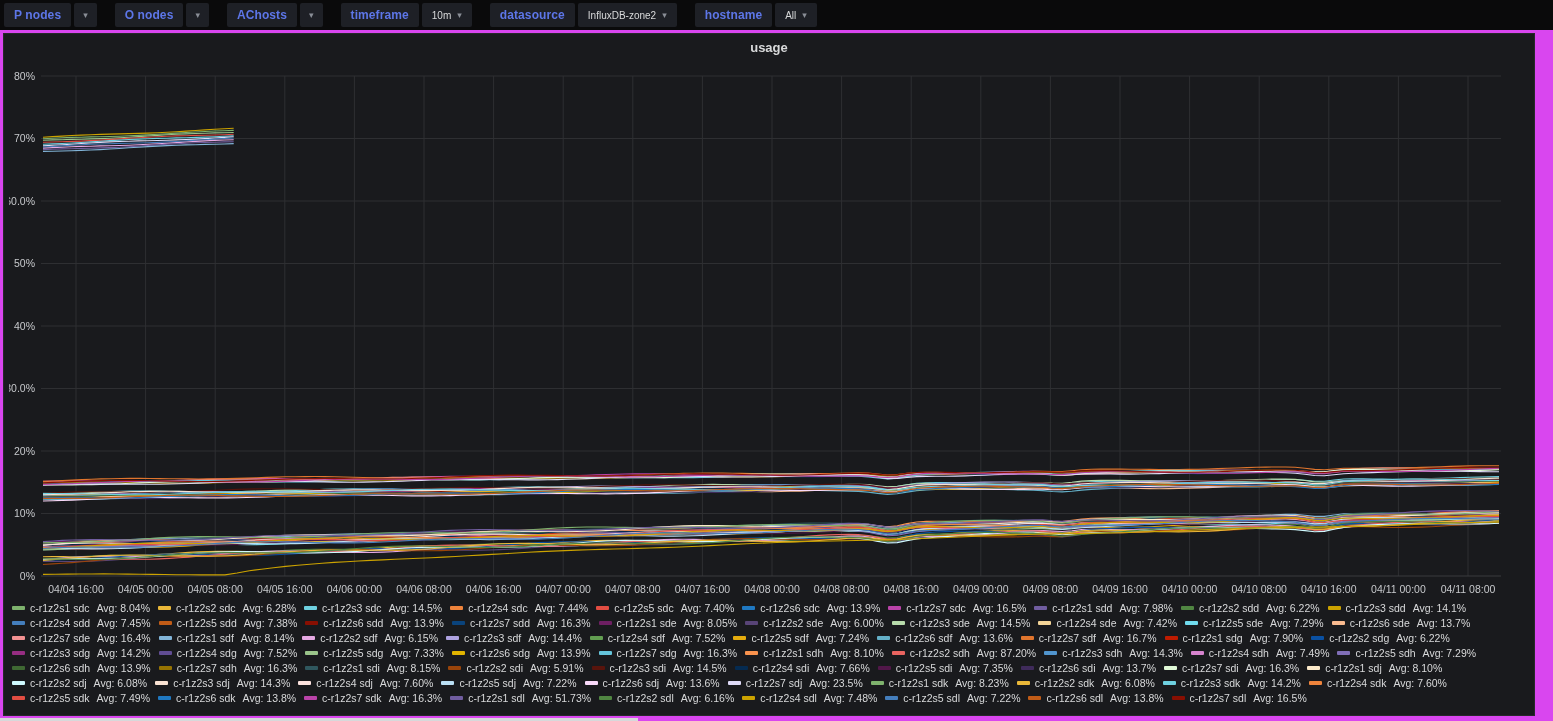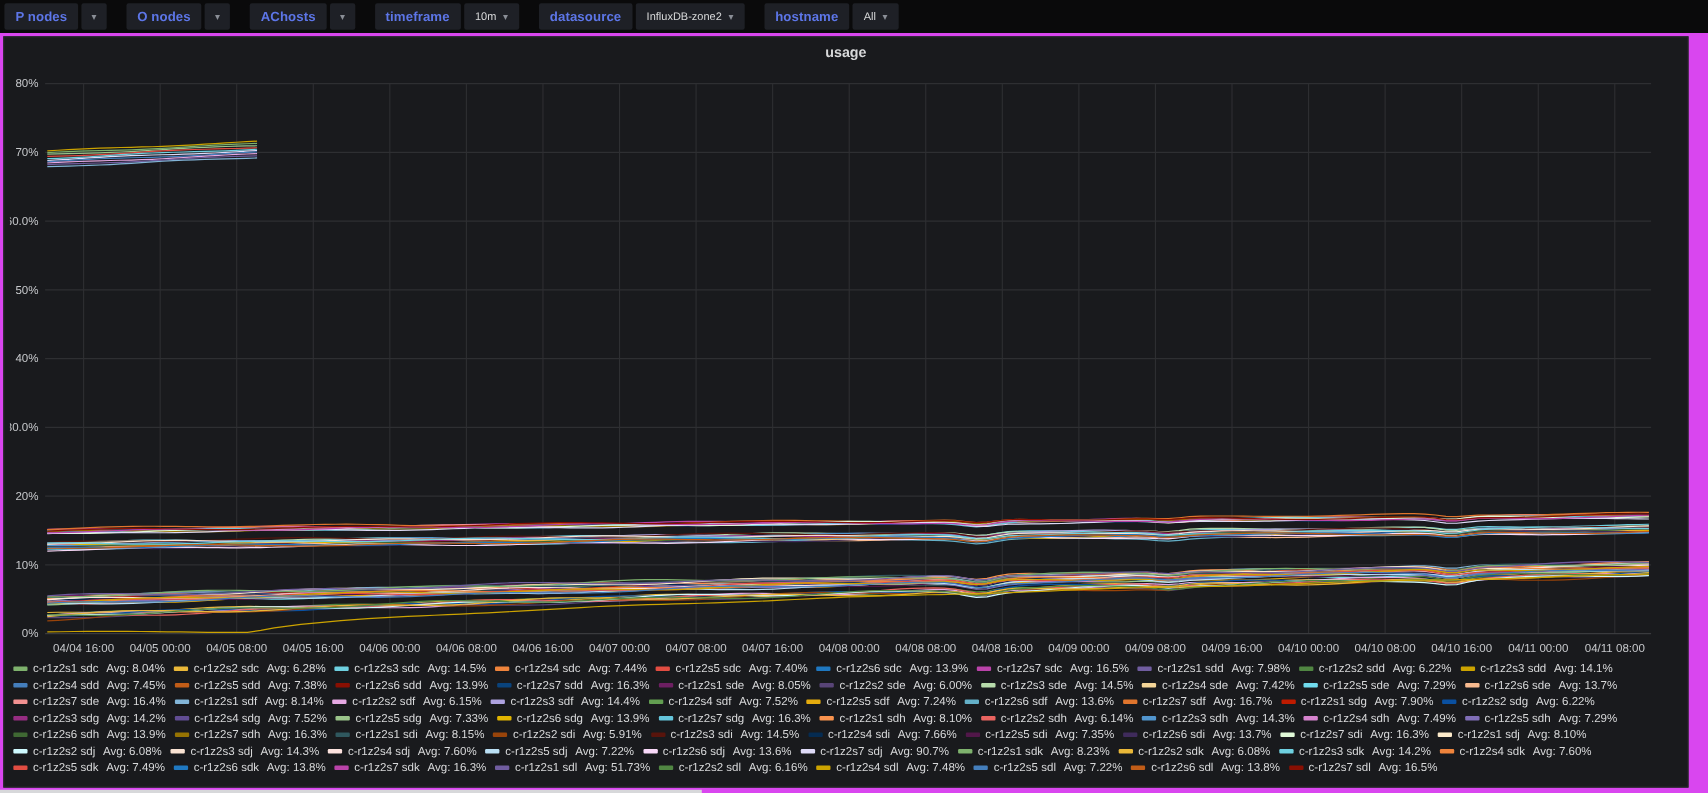--- a/index.html
+++ b/index.html
@@ -425,21 +425,21 @@
             <span class="legend-avg">Avg: 16.3%</span>
           </div>
           <div class="legend-item">
             <span class="legend-swatch" style="background: rgb(249, 147, 78);"></span>
             <span class="legend-name">c-r1z2s1 sdh</span>
             <span class="legend-avg">Avg: 8.10%</span>
           </div>
           <div class="legend-item">
             <span class="legend-swatch" style="background: rgb(234, 100, 96);"></span>
             <span class="legend-name">c-r1z2s2 sdh</span>
-            <span class="legend-avg">Avg: 6.14%</span>
+            <span class="legend-avg">Avg: 87.20%</span>
           </div>
           <div class="legend-item">
             <span class="legend-swatch" style="background: rgb(81, 149, 206);"></span>
             <span class="legend-name">c-r1z2s3 sdh</span>
             <span class="legend-avg">Avg: 14.3%</span>
           </div>
           <div class="legend-item">
             <span class="legend-swatch" style="background: rgb(214, 131, 206);"></span>
             <span class="legend-name">c-r1z2s4 sdh</span>
             <span class="legend-avg">Avg: 7.49%</span>
@@ -524,21 +524,21 @@
             <span class="legend-avg">Avg: 7.22%</span>
           </div>
           <div class="legend-item">
             <span class="legend-swatch" style="background: rgb(249, 217, 249);"></span>
             <span class="legend-name">c-r1z2s6 sdj</span>
             <span class="legend-avg">Avg: 13.6%</span>
           </div>
           <div class="legend-item">
             <span class="legend-swatch" style="background: rgb(222, 218, 247);"></span>
             <span class="legend-name">c-r1z2s7 sdj</span>
-            <span class="legend-avg">Avg: 90.7%</span>
+            <span class="legend-avg">Avg: 23.5%</span>
           </div>
           <div class="legend-item">
             <span class="legend-swatch" style="background: rgb(126, 178, 109);"></span>
             <span class="legend-name">c-r1z2s1 sdk</span>
             <span class="legend-avg">Avg: 8.23%</span>
           </div>
           <div class="legend-item">
             <span class="legend-swatch" style="background: rgb(234, 184, 57);"></span>
             <span class="legend-name">c-r1z2s2 sdk</span>
             <span class="legend-avg">Avg: 6.08%</span>

